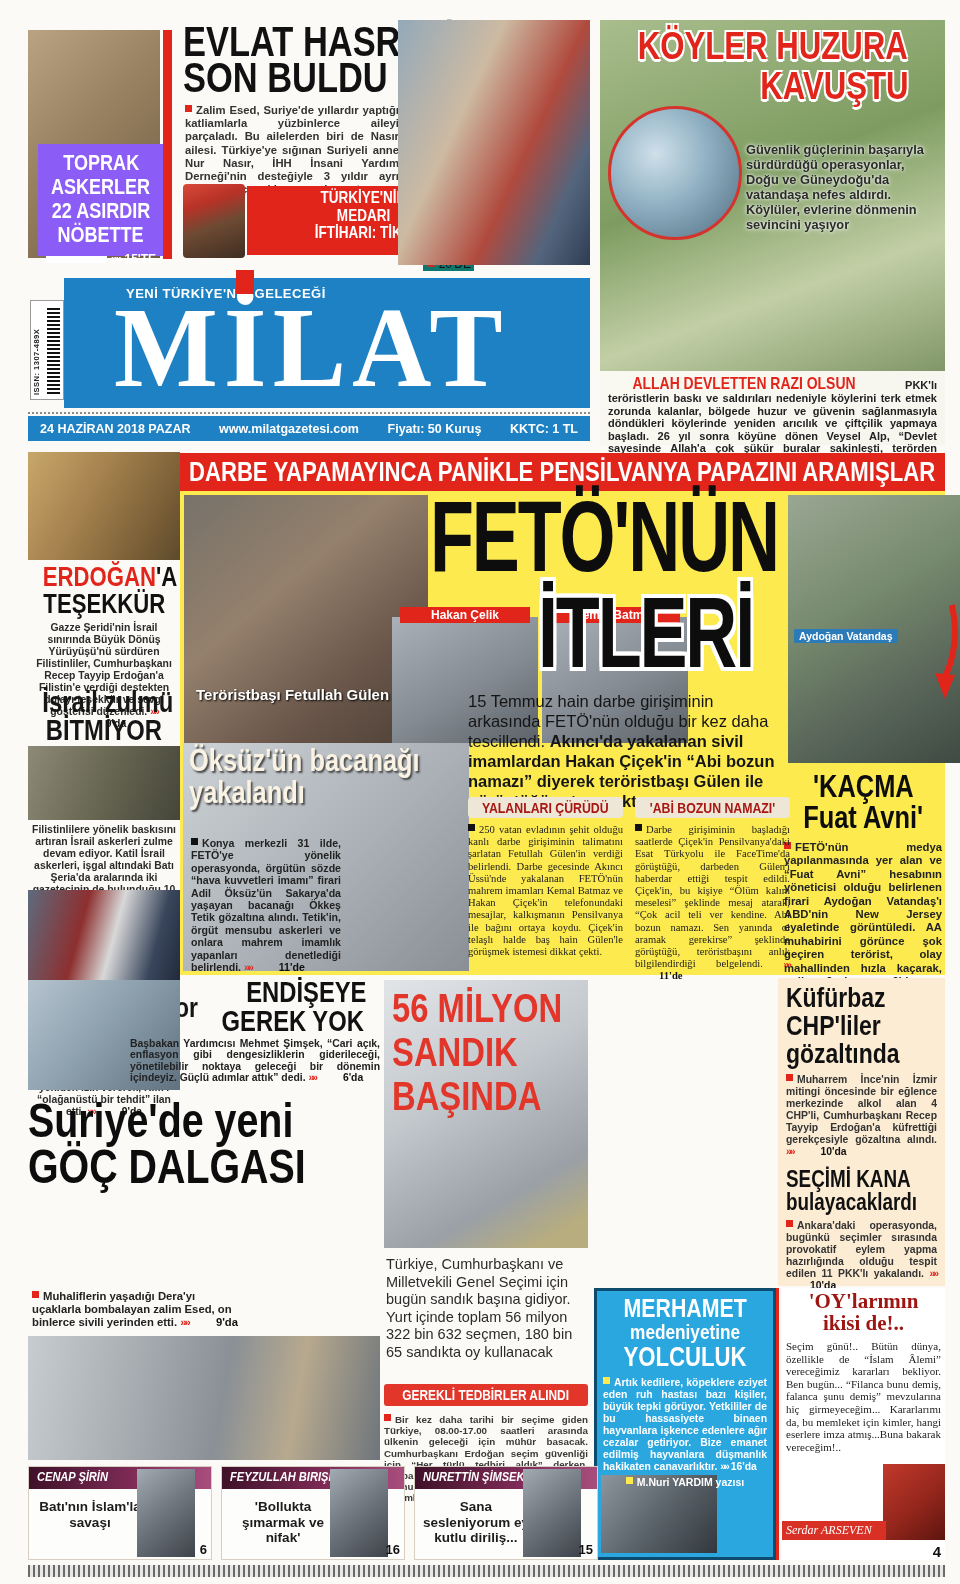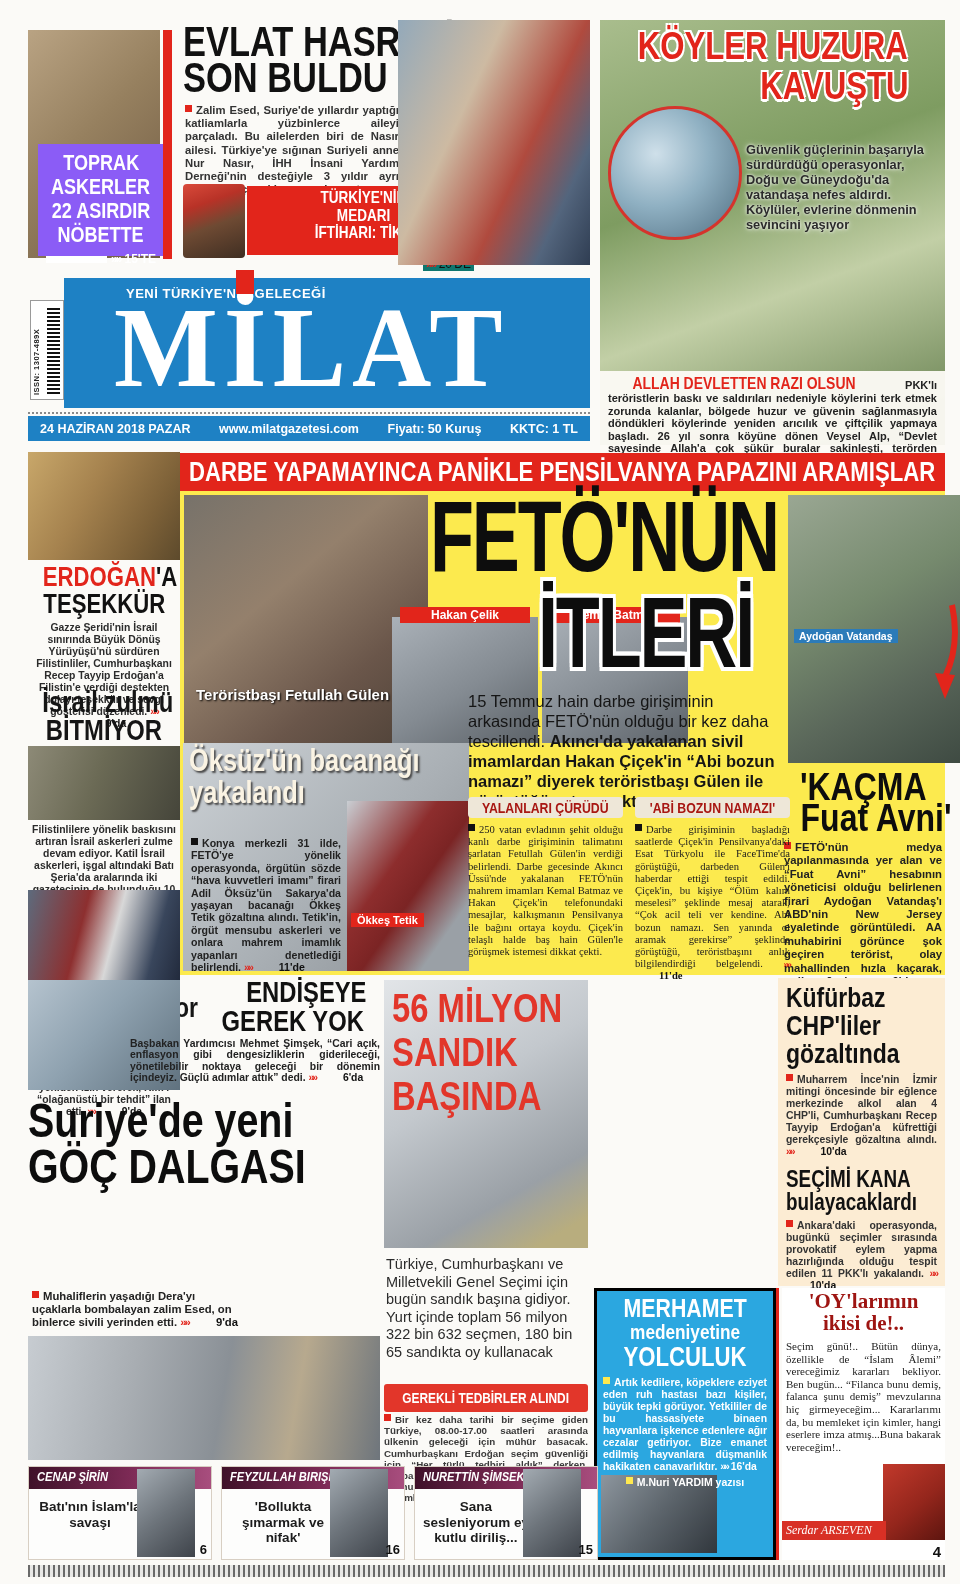--- a/index.html
+++ b/index.html
@@ -108,48 +108,48 @@
   .cols{left:288px;top:306px;width:322px;height:174px;display:flex;gap:12px;z-index:5;}
   .col{flex:1;}
   .col-h{background:#eee7d8;border-radius:4px;color:#a81712;font-weight:bold;font-size:15px;text-align:center;padding:2px 0;}
   .col-b{margin-top:6px;font-family:"Liberation Serif",serif;font-size:10.6px;line-height:12.2px;
       text-align:justify;color:#1c1c1c;}
   .vatandas{left:608px;top:4px;width:153px;height:268px;
       background:linear-gradient(150deg,#9aa793 0%,#768a6e 40%,#5a675a 70%,#3e4a42 100%);padding-left:23px;}
   .vat-cap{position:absolute;left:6px;top:134px;background:#2b7bb9;color:#fff;font-size;10px;font-size:10.5px;font-weight:bold;padding:1px 5px;}
   .vat-arrow{position:absolute;right:6px;top:108px;width:26px;height:96px;}
   .kacma{left:604px;top:280px;width:158px;height:200px;}
-  .kacma-h{font-weight:bold;font-size:39px;line-height:31px;color:#0d0d0d;text-align:center;}
+  .kacma-h{font-weight:bold;font-size:31px;line-height:31px;color:#0d0d0d;text-align:center;}
   .kacma-body{margin-top:8px;font-size:11.3px;line-height:13.4px;font-weight:bold;color:#222;text-align:justify;}
   
   .endise-photo{left:28px;top:980px;width:152px;height:110px;
       background:linear-gradient(130deg,#b5c3ce 0%,#8fa2b0 45%,#60727f 100%);}
   .endise-h{left:184px;top:978px;width:196px;text-align:right;font-weight:bold;font-size:29px;line-height:29px;color:#111;}
   .endise-body{left:130px;top:1038px;width:250px;font-size:10.4px;line-height:11.4px;font-weight:bold;color:#222;text-align:justify;}
   .suriye-h{left:28px;top:1098px;width:352px;font-weight:bold;font-size:48px;line-height:46px;color:#0d0d0d;}
   .suriye-deck{left:28px;top:1194px;width:352px;font-size:17.5px;line-height:20.5px;color:#3a3a3a;}
   .suriye-deck b{color:#151515;}
   .suriye-bullet{left:32px;top:1290px;width:210px;font-size:11.3px;line-height:12.8px;font-weight:bold;color:#222;}
   .suriye-photo{left:28px;top:1336px;width:352px;height:124px;
       background:linear-gradient(100deg,#c7ccd1 0%,#a8adb2 30%,#8a9096 55%,#b7a98e 75%,#6e757c 100%);}
   
   .sandik-photo{left:384px;top:980px;width:204px;height:268px;
       background:linear-gradient(150deg,#e2e5e8 0%,#c3c8cd 40%,#9aa0a6 75%,#b8ad7e 92%);}
   .sandik-h{position:absolute;left:8px;top:6px;color:#e2362a;font-weight:bold;font-size:40px;line-height:44px;white-space:nowrap;}
   .sandik-deck{left:386px;top:1256px;width:202px;font-size:14.5px;line-height:17.5px;color:#2b2b2b;}
-  .sandik-bar{left:384px;top:1384px;width:204px;height:28px;background:#e2362a;border-radius:3px;color:#fff;
+  .sandik-bar{left:384px;top:1384px;width:204px;height:22px;background:#e2362a;border-radius:3px;color:#fff;
       font-weight:bold;font-size:14.5px;display:flex;align-items:center;justify-content:center;}
   .sandik-body{left:384px;top:1414px;width:204px;font-size:9.8px;line-height:11.2px;font-weight:bold;color:#3a3a3a;text-align:justify;}
   
   .cream{left:778px;top:978px;width:167px;height:308px;background:#fcecd3;padding:6px 8px;box-sizing:border-box;}
   .kuf-h{font-weight:bold;font-size:28px;line-height:28px;color:#111;}
   .cream-body{margin-top:6px;font-size:10.4px;line-height:12px;font-weight:bold;color:#333;text-align:justify;}
   .kana-h{margin-top:10px;font-weight:bold;font-size:23px;line-height:23px;color:#111;}
   
-  .merhamet{left:594px;top:1288px;width:182px;height:272px;background:#2ba7e0;border:3px solid #000000;
+  .merhamet{left:594px;top:1288px;width:182px;height:272px;background:#2ba7e0;border:3px solid #0c4a6e;
       box-sizing:border-box;text-align:center;color:#fff;}
   .mer-h1{font-weight:bold;font-size:26px;line-height:26px;margin-top:4px;}
   .mer-h2{font-weight:bold;font-size:21px;line-height:22px;}
   .mer-h3{font-weight:bold;font-size:27px;line-height:28px;}
   .mer-body{margin:6px 6px 0 6px;font-size:10.4px;line-height:12px;font-weight:bold;text-align:justify;position:relative;z-index:2;}
   .mer-by{margin-top:3px;font-size:10.5px;font-weight:bold;position:relative;z-index:2;}
   .mer-photo{position:absolute;left:4px;bottom:4px;width:116px;height:78px;
       background:linear-gradient(130deg,#8d969e 0%,#5c646b 50%,#31373d 100%);}
   
   .oy{left:782px;top:1288px;width:163px;height:272px;background:#fff;}
@@ -298,23 +298,20 @@
     </div>
     <div class="abs feto-h2">İTLERİ</div>
     <div class="abs feto-deck">
       <span>15 Temmuz hain darbe girişiminin arkasında FETÖ'nün olduğu bir kez daha tescillendi. </span><b>Akıncı'da yakalanan sivil imamlardan Hakan Çiçek'in “Abi bozun namazı” diyerek teröristbaşı Gülen ile görüştüğü ortaya çıktı</b>
     </div>
     <div class="abs oksuz">
       <div class="oksuz-h">
         <div><span class="cond">Öksüz'ün bacanağı</span></div>
         <div><span class="cond">yakalandı</span></div>
       </div>
-      <div class="oksuz-photo">
-        <div class="oksuz-cap">Ökkeş Tetik</div>
-      </div>
       <div class="oksuz-body">
         <span class="sq black"></span><span>Konya merkezli 31 ilde, FETÖ'ye yönelik operasyonda, örgütün sözde “hava kuvvetleri imamı” firari Adil Öksüz'ün Sakarya'da yaşayan bacanağı Ökkeş Tetik gözaltına alındı. Tetik'in, örgüt mensubu askerleri ve onlara mahrem imamlık yapanları denetlediği belirlendi.</span>
         <span class="chev"></span>
         <span class="pref">11'de</span>
       </div>
     </div>
     <div class="abs cols">
       <div class="col">
         <div class="col-h"><span class="condc">YALANLARI ÇÜRÜDÜ</span></div>
         <div class="col-b">

